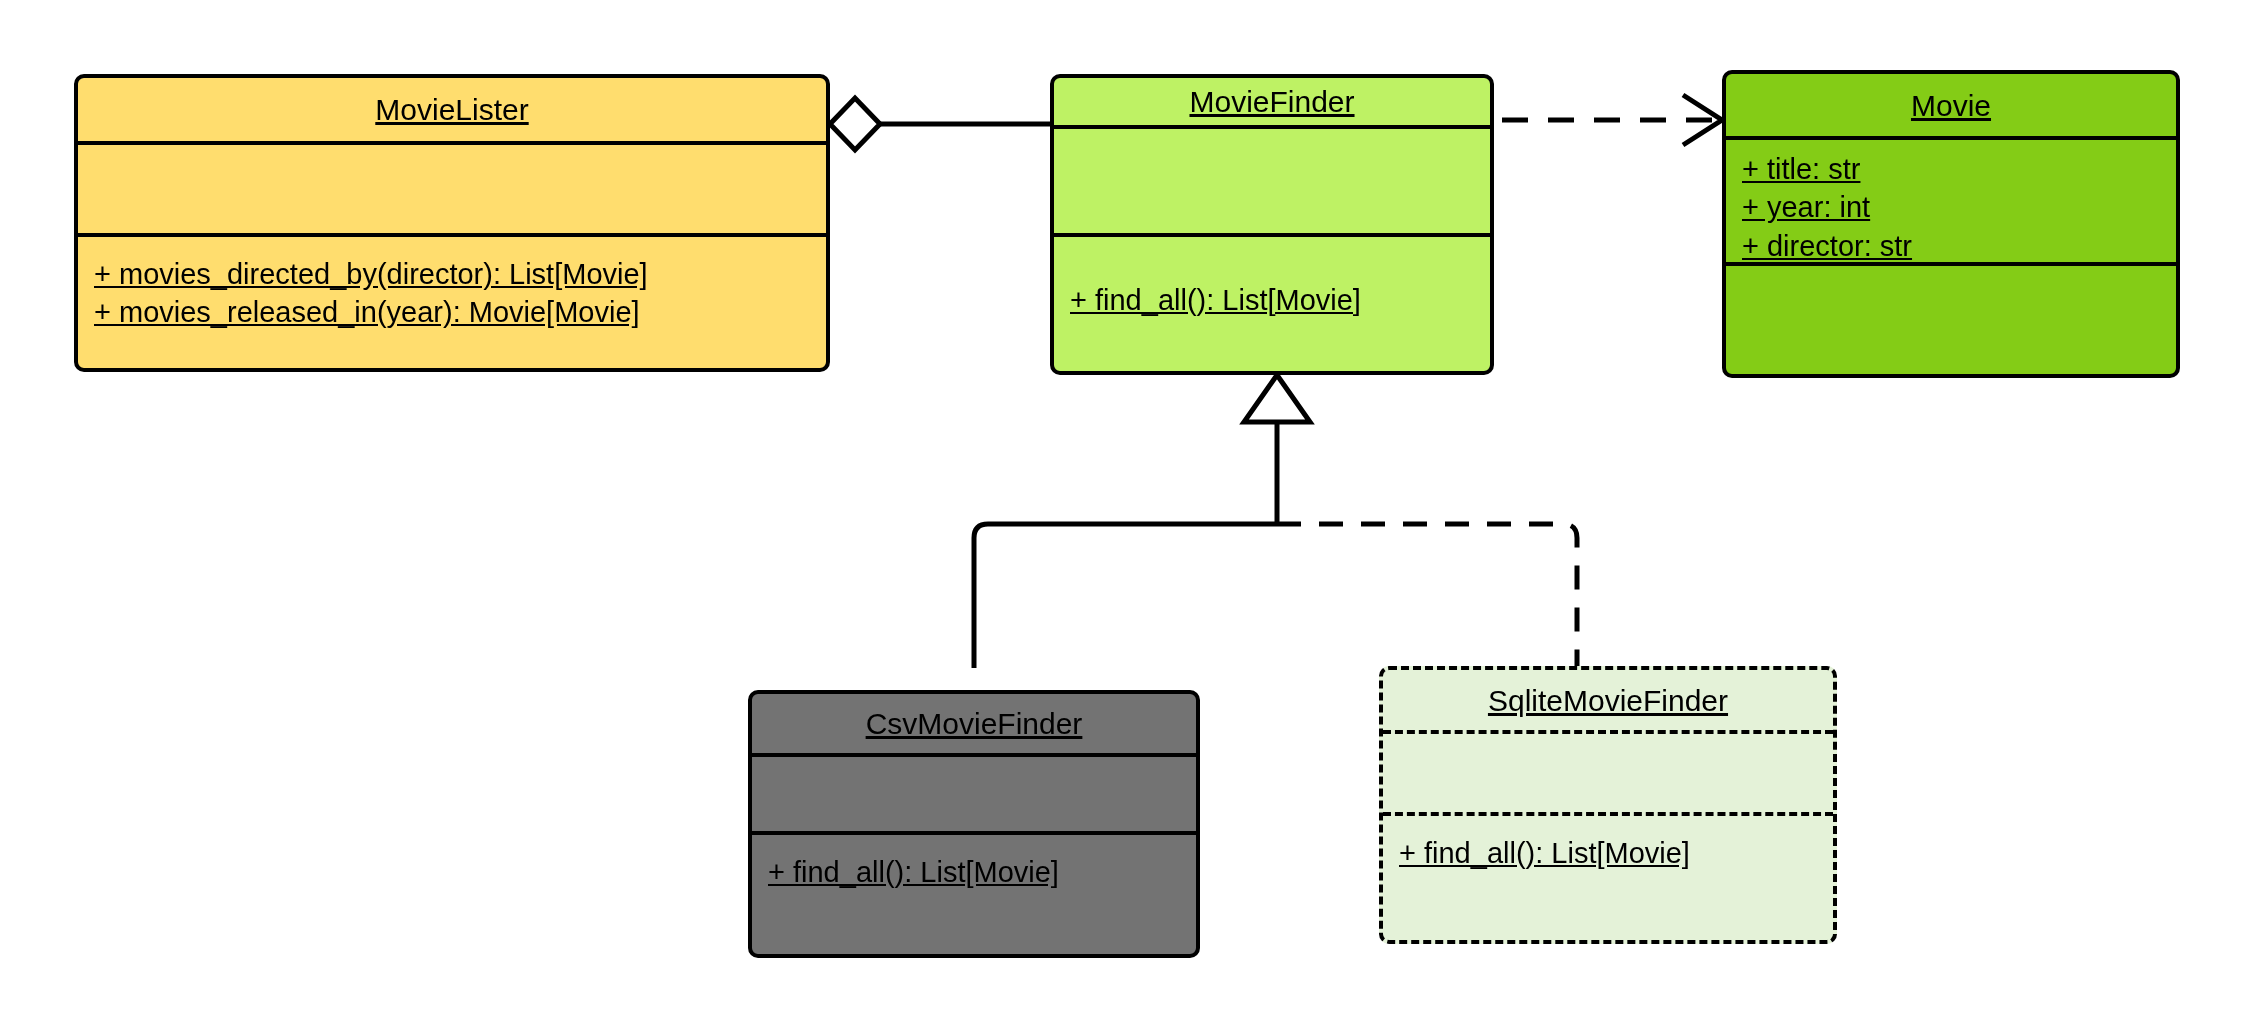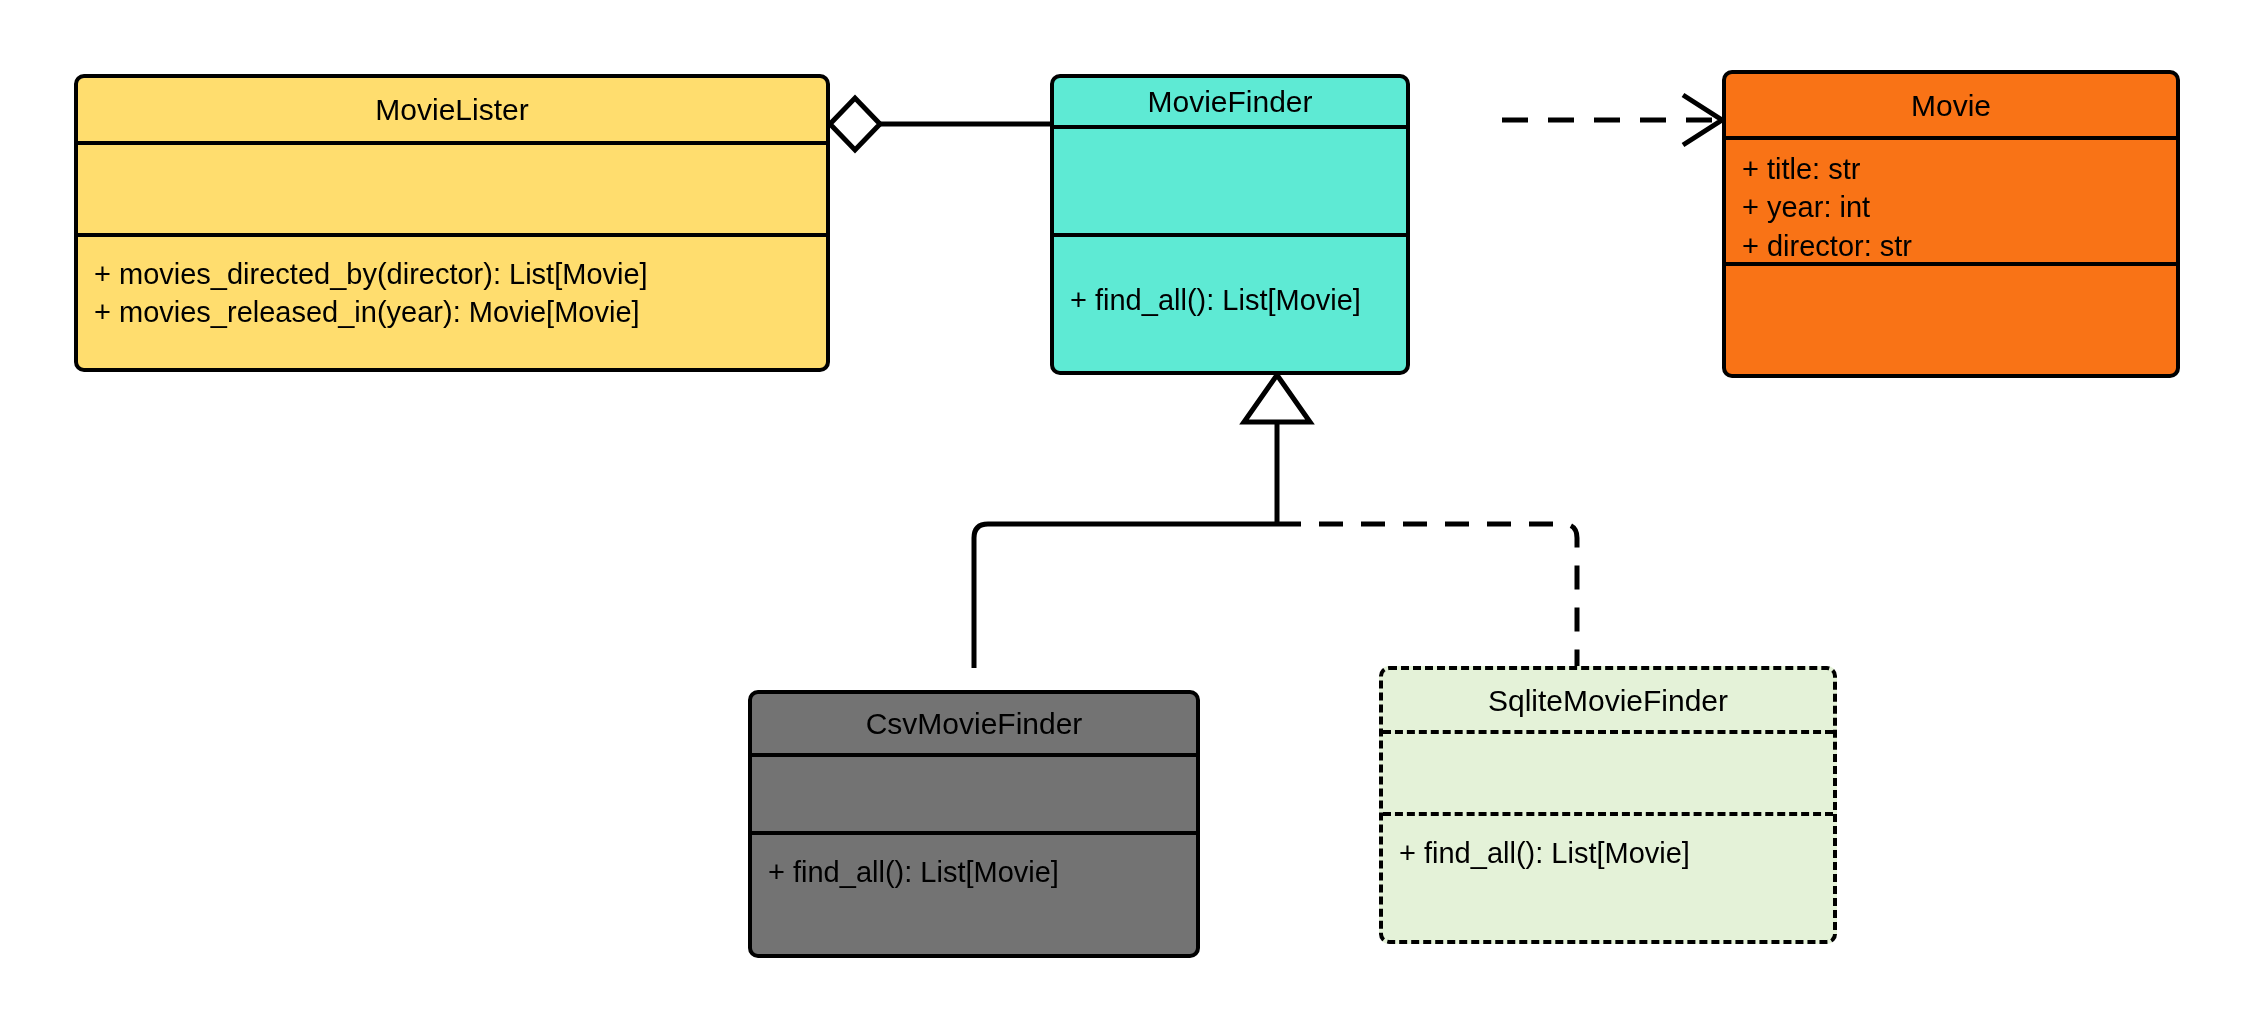--- a/index.html
+++ b/index.html
@@ -36,20 +36,21 @@
     flex-direction: column;
   }
   .uml-class.dashed {
     border-style: dashed;
     border-radius: 10px;
   }
   .compartment {
     box-sizing: border-box;
     position: relative;
     padding: 0;
+    text-decoration: underline;
   }
   .compartment.name-comp {
     display: flex;
     align-items: center;
     justify-content: center;
     border-bottom: 4px solid #000000;
   }
   .compartment.attr-comp {
     border-bottom: 4px solid #000000;
     padding: 10px 16px 4px 16px;
@@ -74,26 +75,26 @@
     line-height: 1.32;
     white-space: nowrap;
   }
 
   
   #box-movielister       { left: 74px;   top: 74px;  width: 756px; height: 298px; background: #FFDD6E; }
   #box-movielister .name-comp   { height: 67px; }
   #box-movielister .attr-comp   { height: 92px; }
   #box-movielister .method-comp { height: 131px; }
 
-  #box-moviefinder       { left: 1050px; top: 74px;  width: 360px; height: 301px; background: #5eead4; gap: 26px; }
+  #box-moviefinder       { left: 1050px; top: 74px;  width: 444px; height: 301px; background: #bef264; gap: 26px; }
   #box-moviefinder .name-comp   { height: 64px; }
   #box-moviefinder .attr-comp   { height: 98px; }
   #box-moviefinder .method-comp { height: 131px; }
 
-  #box-movie             { left: 1722px; top: 70px;  width: 458px; height: 308px; background: #f97316; }
+  #box-movie             { left: 1722px; top: 70px;  width: 458px; height: 308px; background: #84cc16; }
   #box-movie .name-comp   { height: 66px; }
   #box-movie .attr-comp   { height: 126px; }
   #box-movie .method-comp { height: 108px; }
 
   #box-csvmoviefinder    { left: 748px;  top: 668px; width: 452px; height: 268px; background: #737373; margin-top: 22px; }
   #box-csvmoviefinder .name-comp   { height: 63px; }
   #box-csvmoviefinder .attr-comp   { height: 78px; }
   #box-csvmoviefinder .method-comp { height: 119px; }
 
   #box-sqlitemoviefinder { left: 1348px; top: 666px; width: 458px; height: 278px; background: #E4F2D8; margin-left: 31px; }

